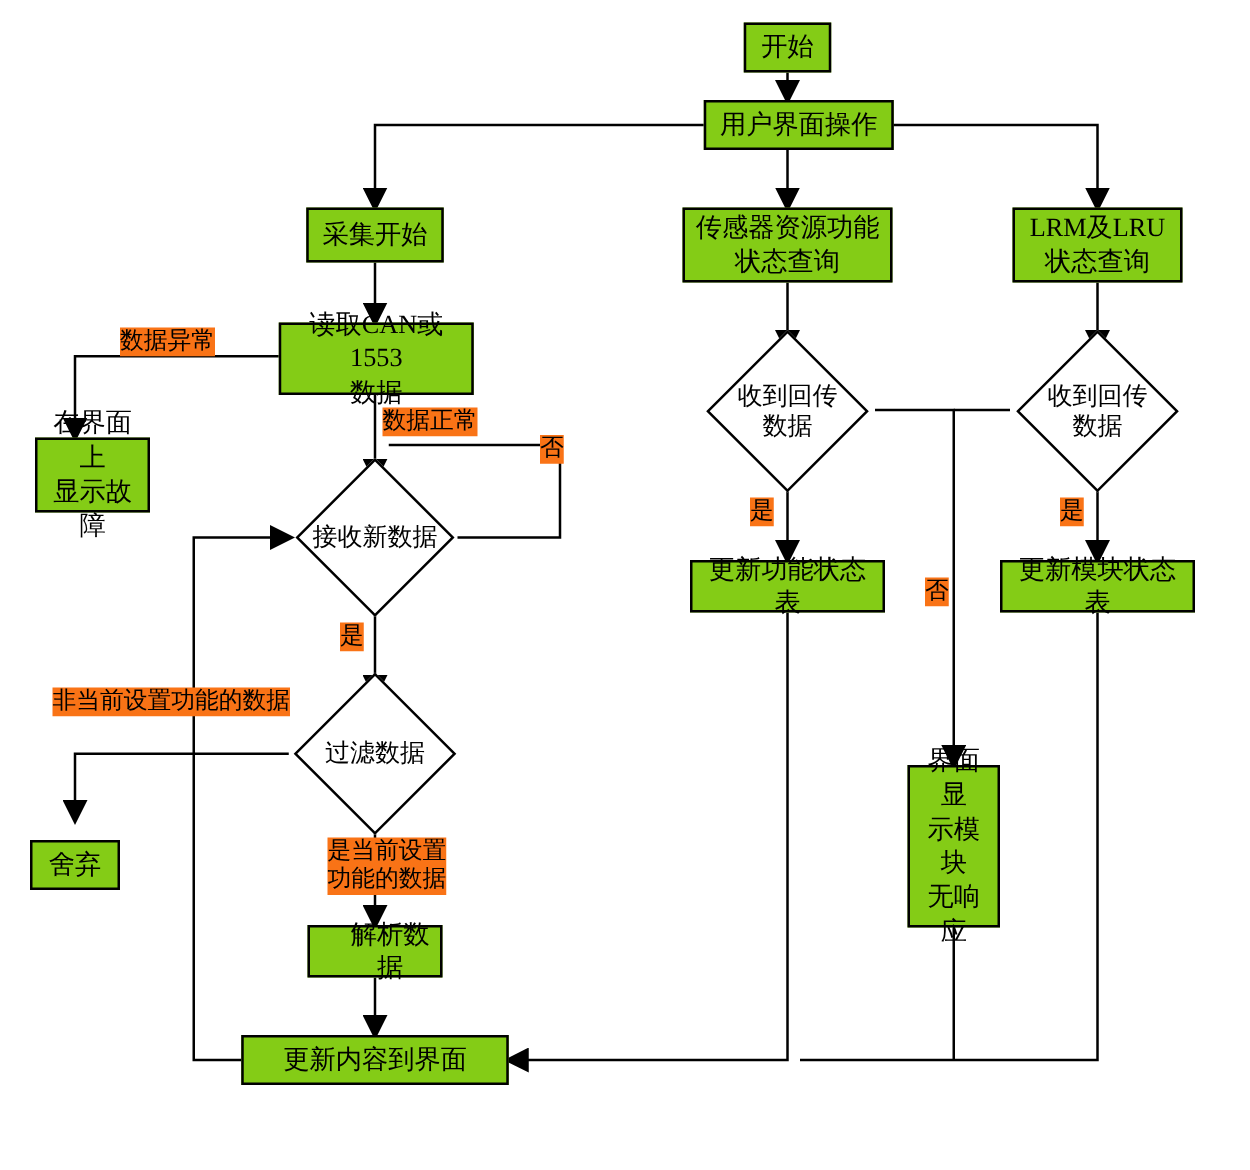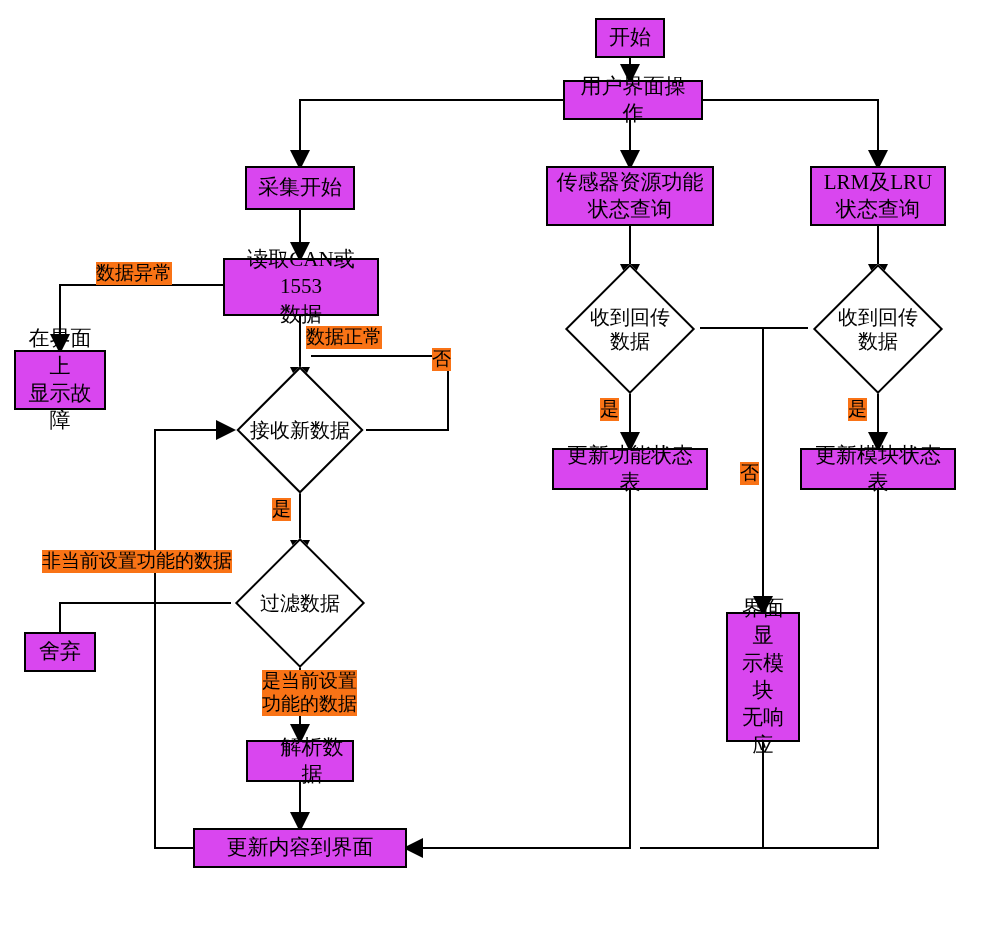--- a/index.html
+++ b/index.html
@@ -13,21 +13,21 @@
     position: relative;
   }
   .flowchart {
     position: relative;
     width: 1000px;
     height: 936px;
   }
   .box {
     position: absolute;
     border: 2px solid #000;
-    background: #d946ef;
+    background: #84cc16;
     display: flex;
     align-items: center;
     justify-content: center;
     text-align: center;
     font-size: 21px;
     line-height: 1.3;
     padding: 4px 8px;
   }
   .diamond {
     position: absolute;
@@ -126,21 +126,21 @@
 
     <polyline points="763,742 763,848"></polyline>
 
     <polyline points="193,848 155,848 155,430 232,430" marker-end="url(#ah)"></polyline>
   </svg>
 
   <div class="box" style="left:595px; top:18px; width:70px; height:40px;">
       <span>开始</span>
     </div>
 
-  <div class="box" style="left:563px; top:80px; width:140px; height:40px;">
+  <div class="box" style="left:563px; top:80px; width:152px; height:40px;">
       <span>用户界面操作</span>
     </div>
 
   <div class="box" style="left:245px; top:166px; width:110px; height:44px;">
       <span>采集开始</span>
     </div>
 
   <div class="box" style="left:546px; top:166px; width:168px; height:60px;align-items:center;">
       <span style="white-space:pre-line;">传感器资源功能
 状态查询</span>
@@ -149,26 +149,26 @@
   <div class="box" style="left:810px; top:166px; width:136px; height:60px;">
       <span style="white-space:pre-line;">LRM及LRU
 状态查询</span>
     </div>
 
   <div class="box" style="left:223px; top:258px; width:156px; height:58px;">
       <span style="white-space:pre-line;">读取CAN或1553
 数据</span>
     </div>
 
-  <div class="box" style="left:14px; top:350px; width:92px; height:60px;">
+  <div class="box" style="left:28px; top:350px; width:92px; height:60px;">
       <span style="white-space:pre-line;">在界面上
 显示故障</span>
     </div>
 
-  <div class="box" style="left:24px; top:632px; width:72px; height:40px;">
+  <div class="box" style="left:24px; top:672px; width:72px; height:40px;">
       <span>舍弃</span>
     </div>
 
   <div class="box" style="left:246px; top:740px; width:108px; height:42px;padding-left:32px;">
       <span>解析数据</span>
     </div>
 
   <div class="box" style="left:193px; top:828px; width:214px; height:40px;">
       <span>更新内容到界面</span>
     </div>

